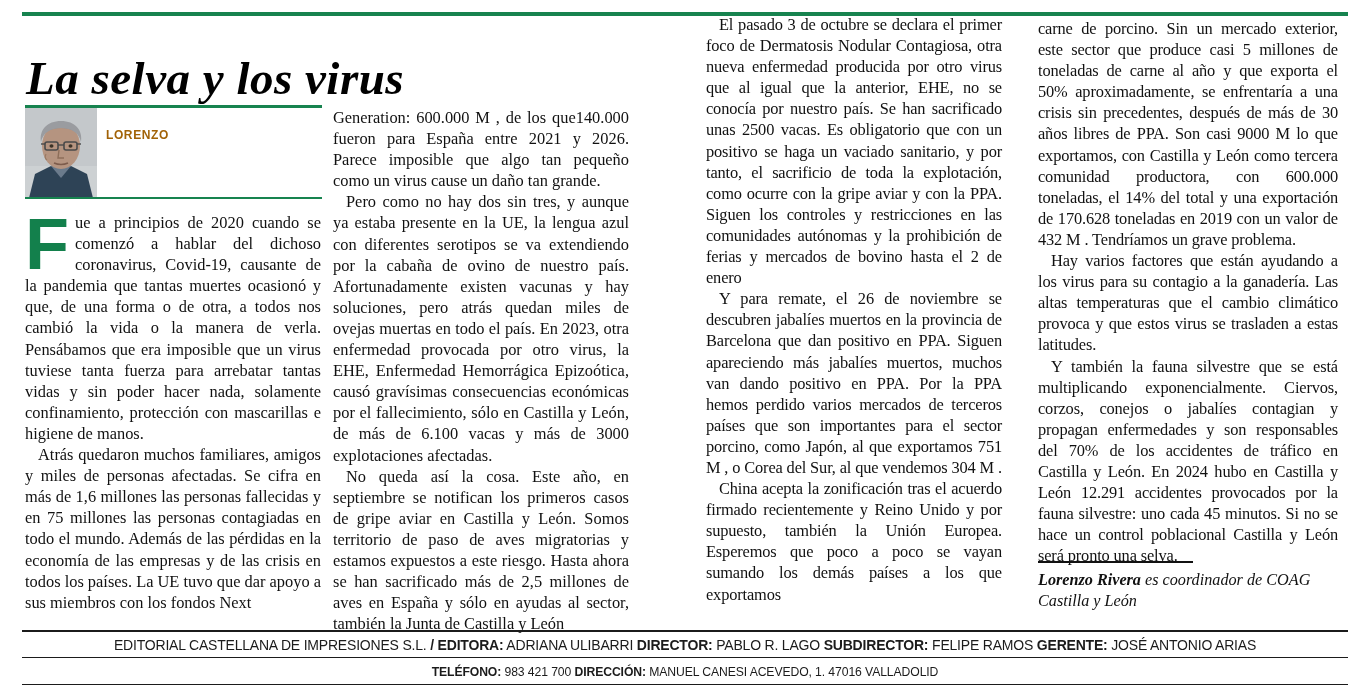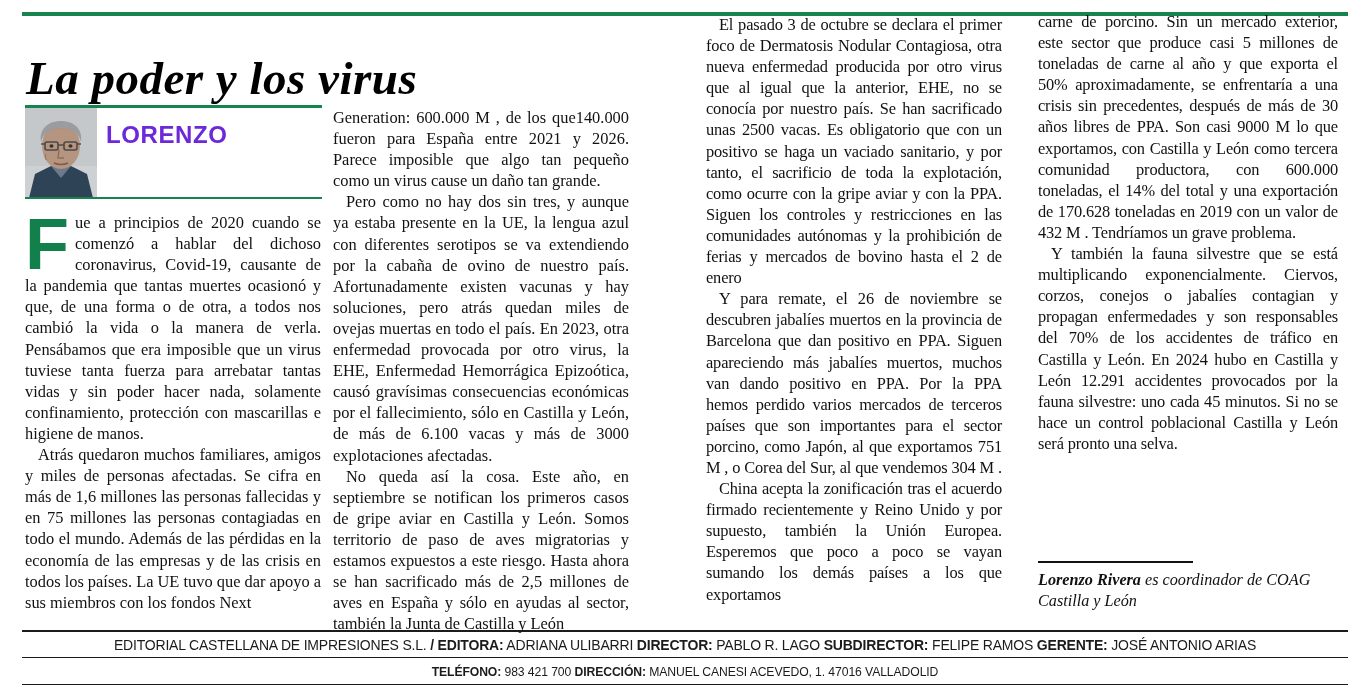--- a/index.html
+++ b/index.html
@@ -74,24 +74,24 @@
     background: #b9bfc4;
   }
   .author-photo svg { display: block; }
   .author-name {
     position: absolute;
     left: 106px;
     top: 122px;
     width: 210px;
     font-family: "Liberation Sans", "DejaVu Sans", sans-serif;
     font-weight: 700;
-    font-size: 24px;
+    font-size: 12px;
     line-height: 26px;
     letter-spacing: 0.6px;
-    color: #6d28d9;
+    color: #a16207;
     text-transform: uppercase;
   }
 
   
   .col {
     position: absolute;
     top: 0;
     font-size: 16.4px;
     line-height: 21.1px;
     text-align: justify;
@@ -101,21 +101,21 @@
   }
   .col p {
     margin: 0;
     text-indent: 13px;
   }
   .col p.first { text-indent: 0; }
 
   #col1 { left: 25px;   top: 212px; width: 296px; }
   #col2 { left: 333px;  top: 107px; width: 296px; }
   #col3 { left: 706px;  top: 14px;  width: 296px; }
-  #col4 { left: 1038px; top: 11px;  width: 300px; }
+  #col4 { left: 1038px; top: 18px;  width: 300px; }
 
   
   #col3, #col4 { letter-spacing: -0.15px; }
 
   .dropcap {
     float: left;
     font-family: "Liberation Sans", "DejaVu Sans", sans-serif;
     font-weight: 700;
     font-size: 72px;
     line-height: 56px;
@@ -180,21 +180,21 @@
   .foot-line b { font-weight: 700; }
   .foot-sep { font-weight: 700; }
 </style>
 </head>
 <body>
 
 <div class="page">
 
   <div class="top-rule"></div>
 
-  <h1 class="headline">La poder y los virus</h1>
+  <h1 class="headline">La selva y los virus</h1>
 
   <div class="byline-rule-top"></div>
 
   <div class="author-photo">
     <svg width="72" height="90" viewBox="0 0 72 90" xmlns="http://www.w3.org/2000/svg">
       <rect x="0" y="0" width="72" height="90" fill="#c4c8cb"></rect>
       <rect x="0" y="58" width="72" height="32" fill="#cdd1d3"></rect>
       <path d="M4 90 L10 66 L26 58 L36 62 L46 58 L62 66 L68 90 Z" fill="#2e4356"></path>
       <path d="M26 58 L36 70 L46 58 L42 54 L30 54 Z" fill="#6b7b8c"></path>
       <ellipse cx="36" cy="38" rx="19" ry="23" fill="#b59480"></ellipse>
@@ -231,20 +231,21 @@
   </div>
 
   <div class="col" id="col3">
     <p>El pasado 3 de octubre se declara el primer foco de Dermatosis Nodular Contagiosa, otra nueva enfermedad producida por otro virus que al igual que la anterior, EHE, no se conocía por nuestro país. Se han sacrificado unas 2500 vacas. Es obligatorio que con un positivo se haga un vaciado sanitario, y por tanto, el sacrificio de toda la explotación, como ocurre con la gripe aviar y con la PPA. Siguen los controles y restricciones en las comunidades autónomas y la prohibición de ferias y mercados de bovino hasta el 2 de enero</p>
     <p>Y para remate, el 26 de noviembre se descubren jabalíes muertos en la provincia de Barcelona que dan positivo en PPA. Siguen apareciendo más jabalíes muertos, muchos van dando positivo en PPA. Por la PPA hemos perdido varios mercados de terceros países que son importantes para el sector porcino, como Japón, al que exportamos 751 M , o Corea del Sur, al que vendemos 304 M .</p>
     <p>China acepta la zonificación tras el acuerdo firmado recientemente y Reino Unido y por supuesto, también la Unión Europea. Esperemos que poco a poco se vayan sumando los demás países a los que exportamos</p>
   </div>
 
   <div class="col" id="col4">
     <p class="first">carne de porcino. Sin un mercado exterior, este sector que produce casi 5 millones de toneladas de carne al año y que exporta el 50% aproximadamente, se enfrentaría a una crisis sin precedentes, después de más de 30 años libres de PPA. Son casi 9000 M  lo que exportamos, con Castilla y León como tercera comunidad productora, con 600.000 toneladas, el 14% del total y una exportación de 170.628 toneladas en 2019 con un valor de 432 M . Tendríamos un grave problema.</p>
+    <p>Hay varios factores que están ayudando a los virus para su contagio a la ganadería. Las altas temperaturas que el cambio climático provoca y que estos virus se trasladen a estas latitudes.</p>
     <p>Y también la fauna silvestre que se está multiplicando exponencialmente. Ciervos, corzos, conejos o jabalíes contagian y propagan enfermedades y son responsables del 70% de los accidentes de tráfico en Castilla y León. En 2024 hubo en Castilla y León 12.291 accidentes provocados por la fauna silvestre: uno cada 45 minutos. Si no se hace un control poblacional Castilla y León será pronto una selva.</p>
   </div>
 
   <div class="sig-rule"></div>
   <div class="sig">
     <b>Lorenzo Rivera</b><span> es coordinador de COAG Castilla y León</span>
   </div>
 
   <div class="foot-rule" id="foot-rule-1"></div>
 

